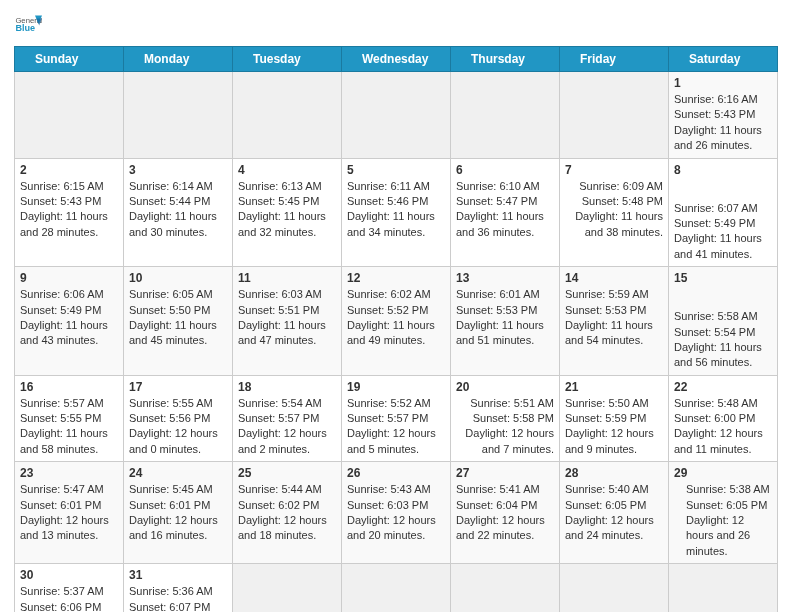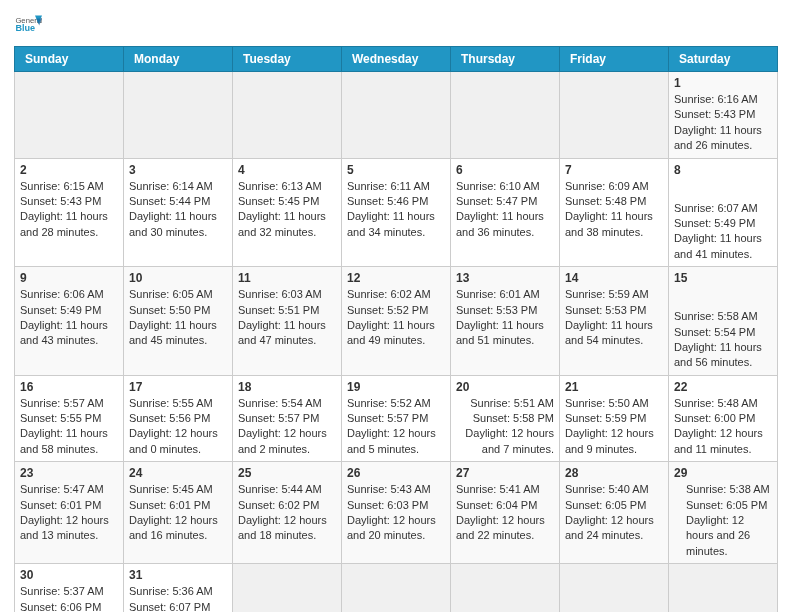--- a/index.html
+++ b/index.html
@@ -45,21 +45,21 @@
     }
     table {
       width: 100%;
       border-collapse: collapse;
       table-layout: fixed;
     }
     thead tr th {
       background: #2196c4;
       color: #fff;
       text-align: left;
-      padding: 5px 10px;
+      padding: 5px 20px;
       font-size: 12px;
       font-weight: bold;
       border: 1px solid #1a7aa0;
     }
     tbody tr td {
       border: 1px solid #ccc;
       vertical-align: top;
       padding: 4px 5px;
       font-size: 9.5px;
       color: #333;
@@ -153,21 +153,21 @@
 Daylight: 11 hours and 34 minutes.</div>
           </td>
           <td>
             <span class="day-number">6</span>
             <div class="day-info" style="white-space: pre-line;">Sunrise: 6:10 AM
 Sunset: 5:47 PM
 Daylight: 11 hours and 36 minutes.</div>
           </td>
           <td>
             <span class="day-number">7</span>
-            <div class="day-info" style="white-space: pre-line;">Sunrise: 6:09 AM
+            <div class="day-info" style="white-space: pre-line; text-align: right;">Sunrise: 6:09 AM
 Sunset: 5:48 PM
 Daylight: 11 hours and 38 minutes.</div>
           </td>
           <td>
             <span class="day-number">8</span>
             <div class="day-info" style="white-space: pre-line; margin-top: 24px;">Sunrise: 6:07 AM
 Sunset: 5:49 PM
 Daylight: 11 hours and 41 minutes.</div>
           </td>
         </tr>

